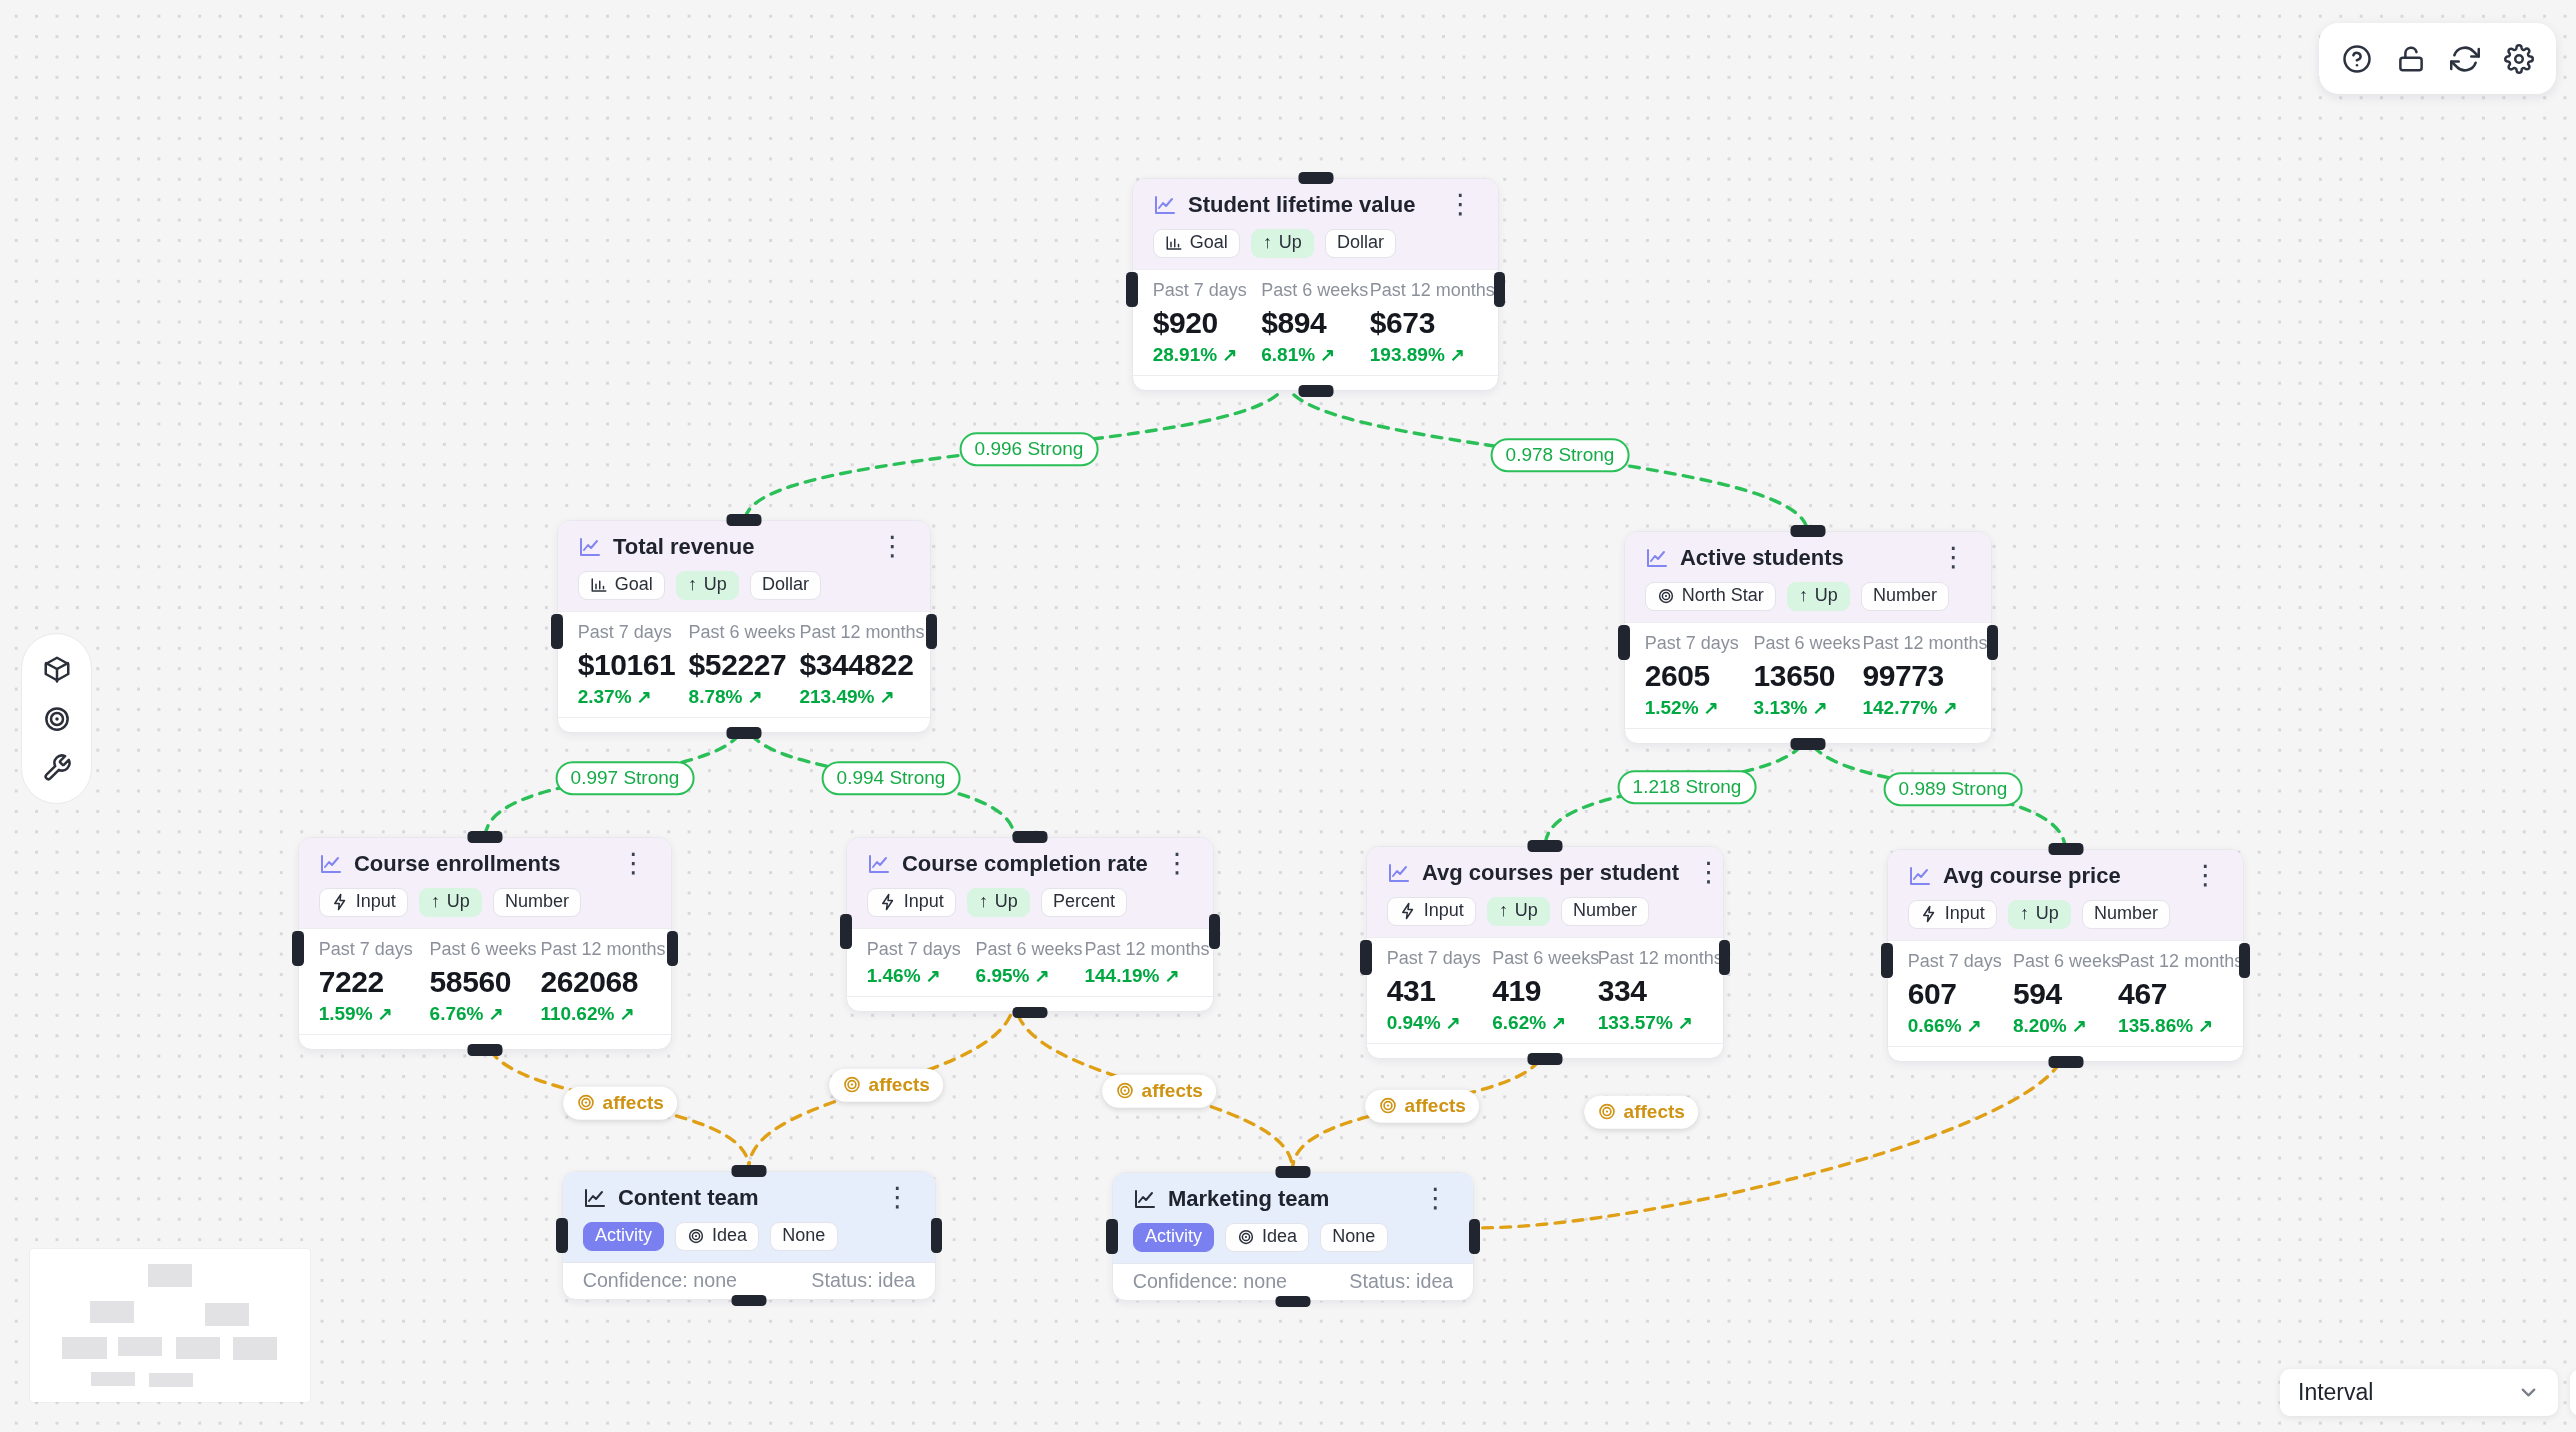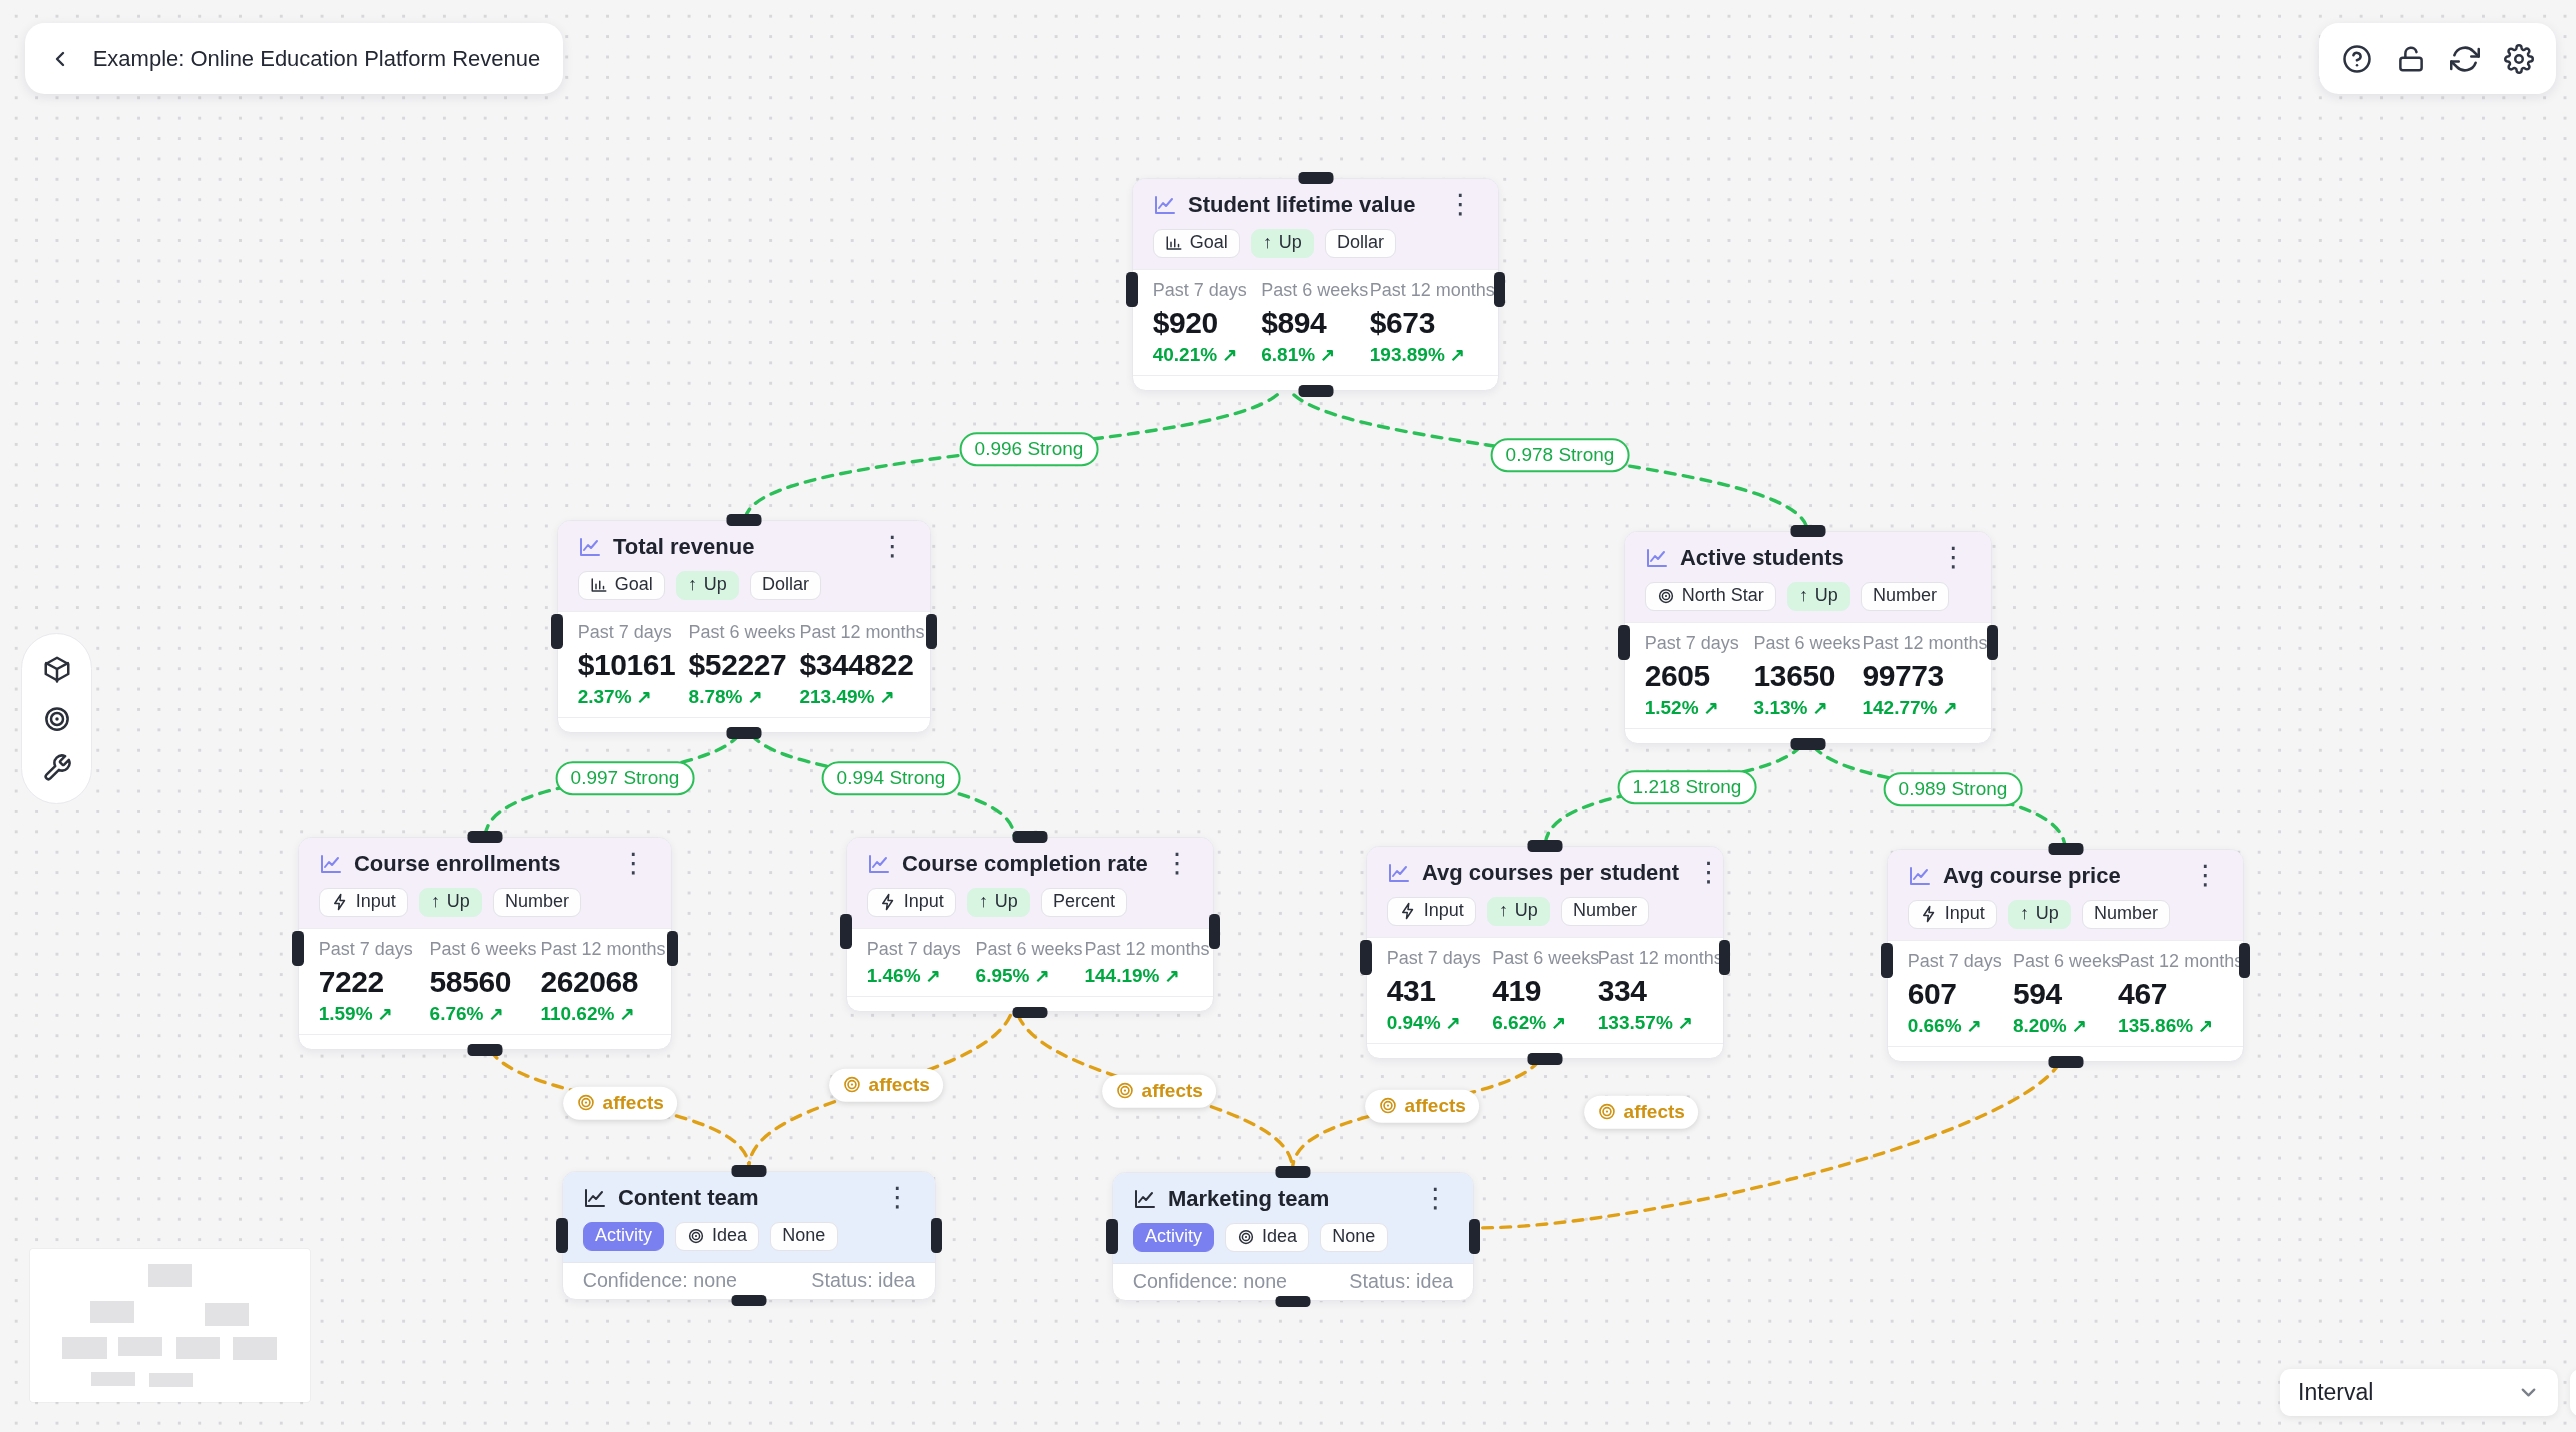--- a/index.html
+++ b/index.html
@@ -198,21 +198,21 @@
             </span>
             <span class="badge">
               <span>Dollar</span>
             </span>
           </div>
         </div>
         <div class="card-body">
           <div class="mcol">
             <div class="mlabel">Past 7 days</div>
             <div class="mvalue">$920</div>
-            <div class="mdelta"><span>40.21%</span><span class="darrow"> ↗</span></div>
+            <div class="mdelta"><span>28.91%</span><span class="darrow"> ↗</span></div>
           </div>
           <div class="mcol">
             <div class="mlabel">Past 6 weeks</div>
             <div class="mvalue">$894</div>
             <div class="mdelta"><span>6.81%</span><span class="darrow"> ↗</span></div>
           </div>
           <div class="mcol">
             <div class="mlabel">Past 12 months</div>
             <div class="mvalue">$673</div>
             <div class="mdelta"><span>193.89%</span><span class="darrow"> ↗</span></div>
@@ -617,30 +617,20 @@
           <div>Confidence: none</div>
           <div>Status: idea</div>
         </div>
         <div class="handle h-top"></div>
         <div class="handle h-bottom"></div>
         <div class="handle h-left"></div>
         <div class="handle h-right"></div>
       </div>
     </div>
 
-  <div class="app-header">
-    <button class="back-btn">
-      <span style="display:inline-flex">
-        <svg viewBox="0 0 24 24" fill="none" stroke="currentColor" stroke-width="2.4" stroke-linecap="round" stroke-linejoin="round" width="24" height="24">
-            <polyline points="15 18 9 12 15 6"></polyline>
-          </svg>
-      </span>
-    </button>
-    <div class="app-title">Example: Online Education Platform Revenue</div>
-  </div>
 
   <div class="toolbar" id="top-toolbar">
       <button class="tool-btn">
         <span style="display: inline-flex;">
           <svg viewBox="0 0 24 24" fill="none" stroke="currentColor" stroke-width="2" stroke-linecap="round" stroke-linejoin="round">
             <circle cx="12" cy="12" r="10"></circle>
             <path d="M9.1 9a3 3 0 0 1 5.8 1c0 2-3 3-3 3"></path>
             <path d="M12 17h.01"></path>
           </svg>
         </span>

